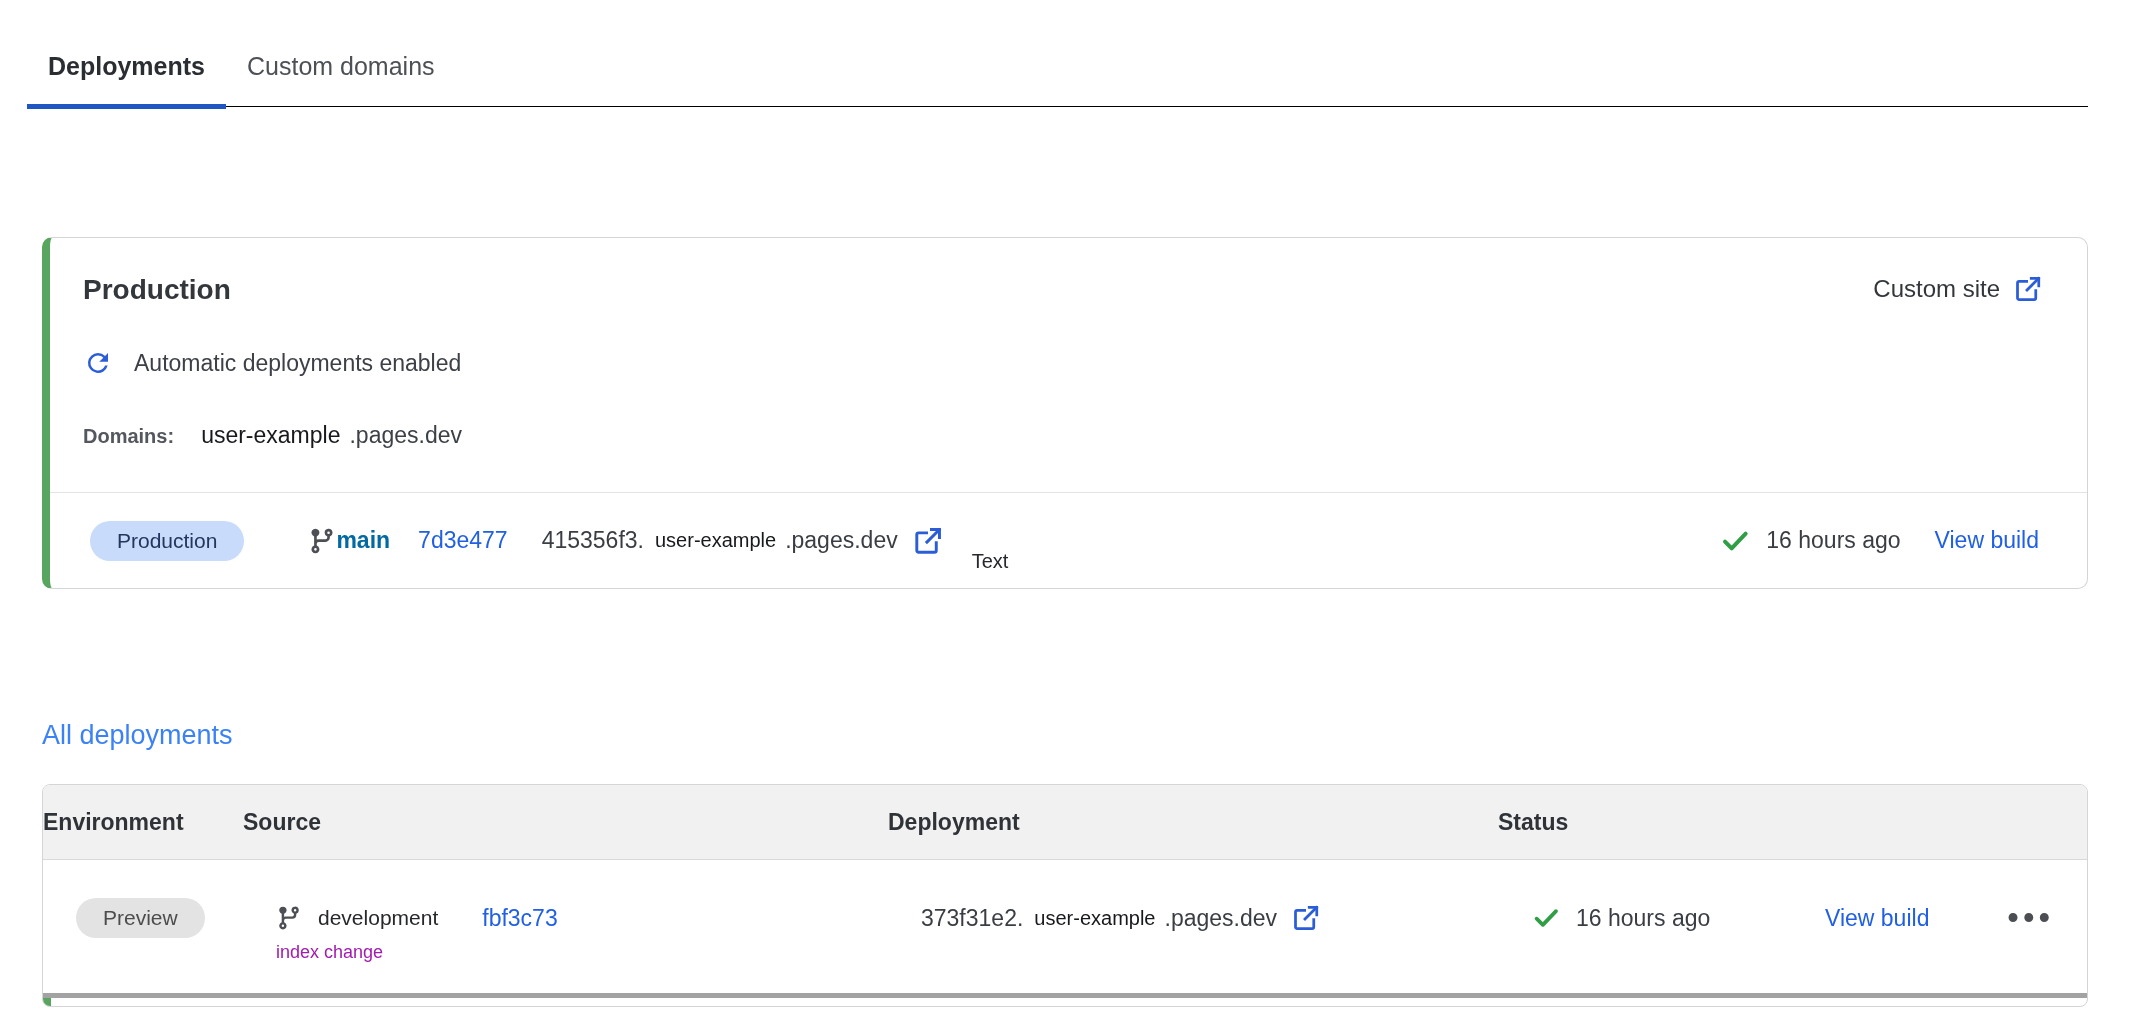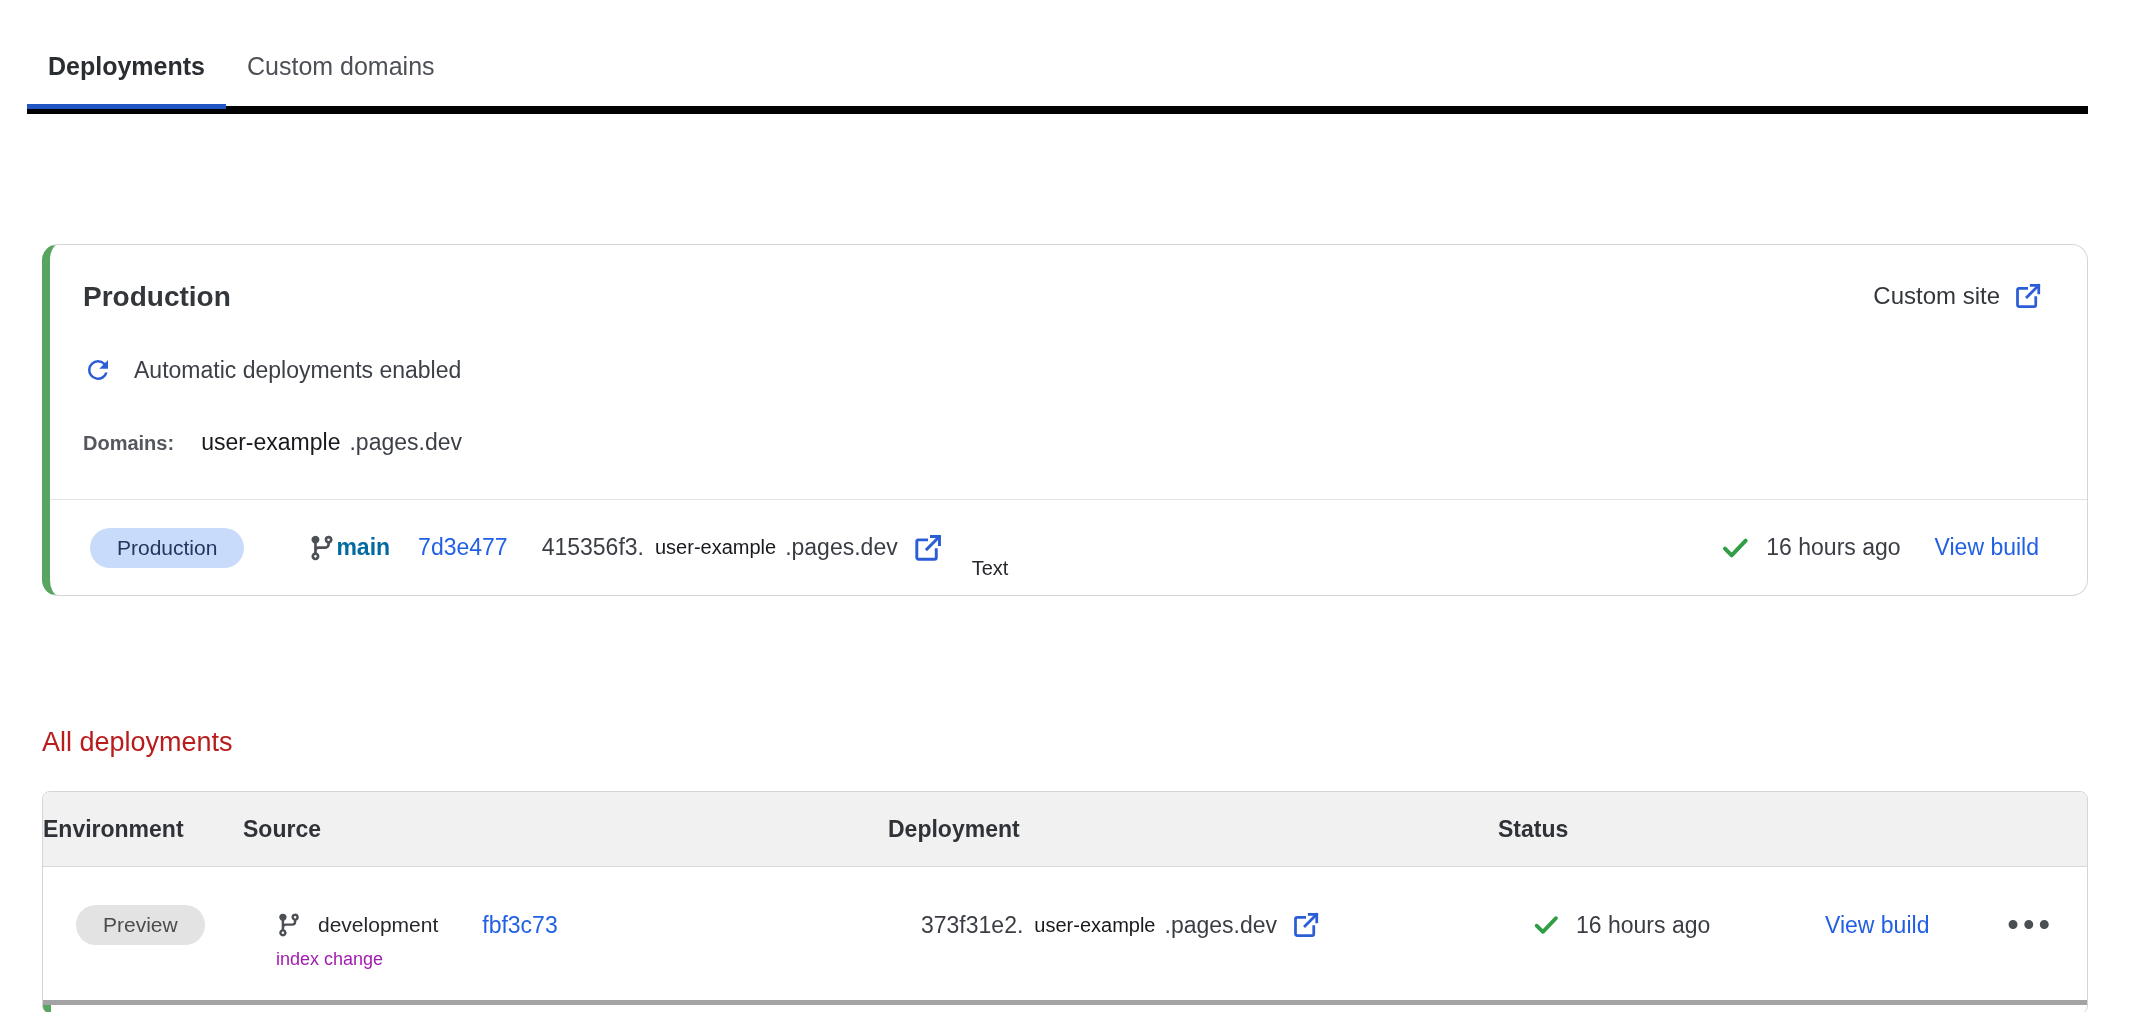--- a/index.html
+++ b/index.html
@@ -9,21 +9,21 @@
     background: #ffffff;
     font-family: "Liberation Sans", sans-serif;
     color: #33373c;
   }
 
   
   .tabbar {
     display: flex;
     margin: 0 44px 0 27px;
     padding-top: 26px;
-    border-bottom: 8px solid #000000;
+    border-bottom: 1px solid #000000;
   }
   .tab {
     font-size: 25px;
     color: #4d5156;
     padding: 26px 21px 23px 21px;
     margin-bottom: -3px;
     border-bottom: 5px solid transparent;
     cursor: pointer;
     white-space: nowrap;
   }
@@ -31,21 +31,21 @@
     color: #2a2d31;
     font-weight: 700;
     border-bottom-color: #2056c4;
   }
 
   
   .prod-card {
     margin: 130px 44px 0 42px;
     border: 1px solid #d5d5d7;
     border-left: 8px solid #57a55e;
-    border-radius: 16px;
+    border-radius: 10px;
     background: #fff;
   }
   .card-body { padding: 36px 44px 40px 33px; }
   .card-head { display: flex; align-items: flex-start; justify-content: space-between; }
   .card-title { font-size: 28px; font-weight: 600; color: #33373c; line-height: 32px; }
   .visit-site {
     display: flex; align-items: center; gap: 13px;
     font-size: 24px; font-weight: 500; color: #33373c;
     cursor: pointer; text-decoration: none;
   }
@@ -93,21 +93,21 @@
   .ml-34 { margin-left: 34px; }
   .ml-28 { margin-left: 28px; }
 
   .status-group { margin-left: auto; display: flex; align-items: center; }
   .time-text { margin-left: 15px; font-size: 23px; color: #3a3e44; white-space: nowrap; }
   .view-build { margin-left: 34px; font-size: 23px; color: #2160e4; text-decoration: none; cursor: pointer; white-space: nowrap; }
 
   
   .section-heading {
     margin: 130px 0 0 42px;
-    font-size: 27px; font-weight: 500; color: #b91c1c;
+    font-size: 27px; font-weight: 500; color: #3b82f6;
     line-height: 33px;
   }
   .deploy-table {
     margin: 32px 44px 0 42px;
     border: 1px solid #d5d5d7;
     border-radius: 8px;
     overflow: hidden;
     background: #fff;
   }
   .thead {

